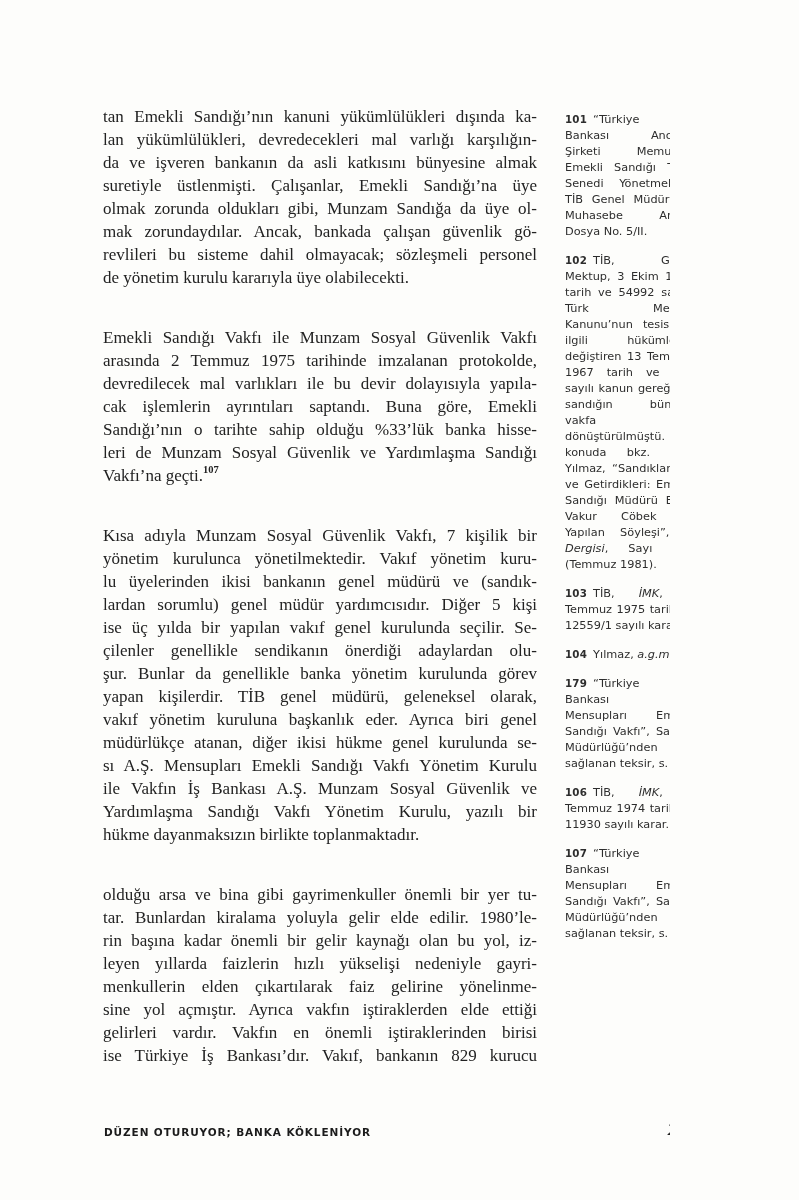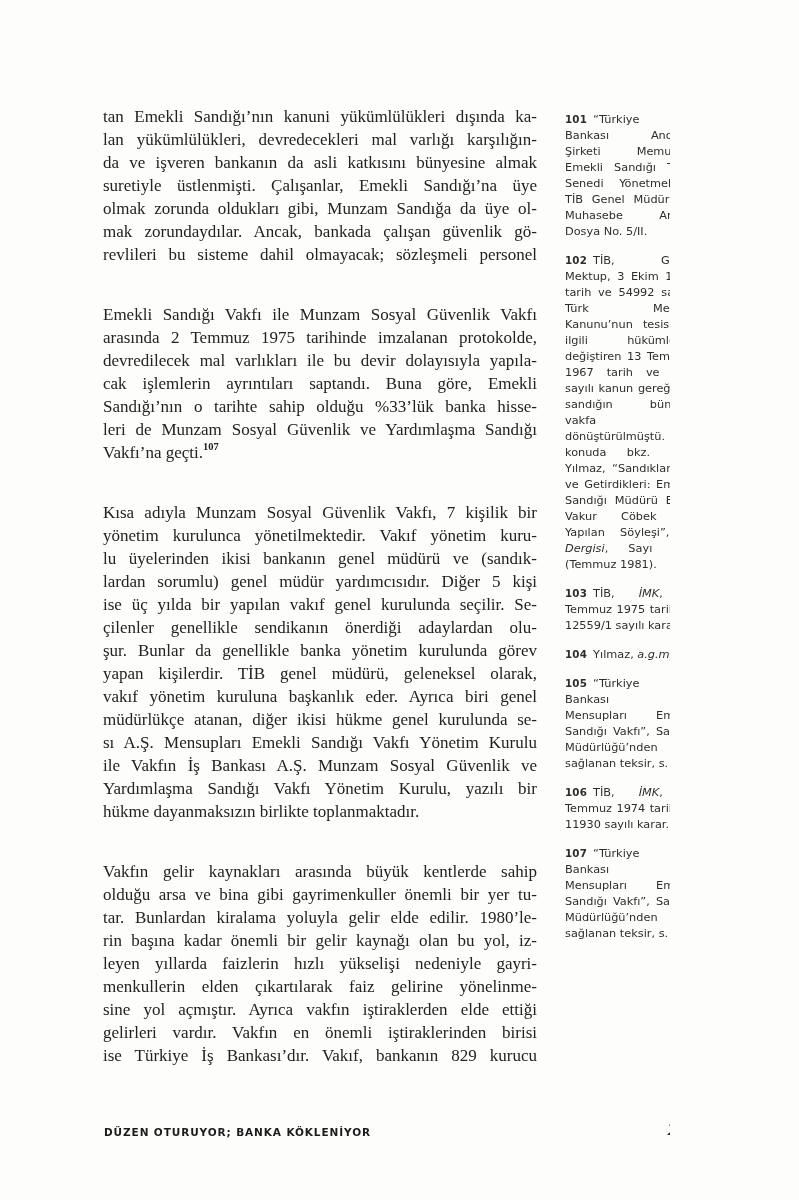--- a/index.html
+++ b/index.html
@@ -89,20 +89,21 @@
 
   <main class="body-col" id="body-col">
       <div class="para">
         <div class="line">tan Emekli Sandığı’nın kanuni yükümlülükleri dışında ka-</div>
         <div class="line">lan yükümlülükleri, devredecekleri mal varlığı karşılığın-</div>
         <div class="line">da ve işveren bankanın da asli katkısını bünyesine almak</div>
         <div class="line">suretiyle üstlenmişti. Çalışanlar, Emekli Sandığı’na üye</div>
         <div class="line">olmak zorunda oldukları gibi, Munzam Sandığa da üye ol-</div>
         <div class="line">mak zorundaydılar. Ancak, bankada çalışan güvenlik gö-</div>
         <div class="line">revlileri bu sisteme dahil olmayacak; sözleşmeli personel</div>
+        <div class="line endline">de yönetim kurulu kararıyla üye olabilecekti.</div>
       </div>
       <div class="para">
         <div class="line">Emekli Sandığı Vakfı ile Munzam Sosyal Güvenlik Vakfı</div>
         <div class="line">arasında 2 Temmuz 1975 tarihinde imzalanan protokolde,</div>
         <div class="line">devredilecek mal varlıkları ile bu devir dolayısıyla yapıla-</div>
         <div class="line">cak işlemlerin ayrıntıları saptandı. Buna göre, Emekli</div>
         <div class="line">Sandığı’nın o tarihte sahip olduğu %33’lük banka hisse-</div>
         <div class="line">leri de Munzam Sosyal Güvenlik ve Yardımlaşma Sandığı</div>
         <div class="line endline">Vakfı’na geçti.<sup class="fnref">107</sup></div>
       </div>
@@ -116,38 +117,37 @@
         <div class="line">şur. Bunlar da genellikle banka yönetim kurulunda görev</div>
         <div class="line">yapan kişilerdir. TİB genel müdürü, geleneksel olarak,</div>
         <div class="line">vakıf yönetim kuruluna başkanlık eder. Ayrıca biri genel</div>
         <div class="line">müdürlükçe atanan, diğer ikisi hükme genel kurulunda se-</div>
         <div class="line">sı A.Ş. Mensupları Emekli Sandığı Vakfı Yönetim Kurulu</div>
         <div class="line">ile Vakfın İş Bankası A.Ş. Munzam Sosyal Güvenlik ve</div>
         <div class="line">Yardımlaşma Sandığı Vakfı Yönetim Kurulu, yazılı bir</div>
         <div class="line endline">hükme dayanmaksızın birlikte toplanmaktadır.</div>
       </div>
       <div class="para">
-        <div class="line">Vakfın gelir kaynakları arasında büyük kentlerde sahip</div>
         <div class="line">olduğu arsa ve bina gibi gayrimenkuller önemli bir yer tu-</div>
         <div class="line">tar. Bunlardan kiralama yoluyla gelir elde edilir. 1980’le-</div>
         <div class="line">rin başına kadar önemli bir gelir kaynağı olan bu yol, iz-</div>
         <div class="line">leyen yıllarda faizlerin hızlı yükselişi nedeniyle gayri-</div>
         <div class="line">menkullerin elden çıkartılarak faiz gelirine yönelinme-</div>
         <div class="line">sine yol açmıştır. Ayrıca vakfın iştiraklerden elde ettiği</div>
         <div class="line">gelirleri vardır. Vakfın en önemli iştiraklerinden birisi</div>
         <div class="line">ise Türkiye İş Bankası’dır. Vakıf, bankanın 829 kurucu</div>
       </div>
     </main>
 
   <aside class="fn-col" id="fn-col">
       <div class="fn"><span class="num">101</span>“Türkiye İş Bankası Anonim Şirketi Memurları Emekli Sandığı Tesis Senedi Yönetmeliği”, TİB Genel Müdürlüğü Muhasebe Arşivi, Dosya No. 5/II.</div>
       <div class="fn"><span class="num">102</span>TİB, Genel Mektup, 3 Ekim 1969 tarih ve 54992 sayılı; Türk Medeni Kanunu’nun tesislerle ilgili hükümlerini değiştiren 13 Temmuz 1967 tarih ve 903 sayılı kanun gereğince sandığın bünyesi vakfa dönüştürülmüştü. Bu konuda bkz. Ayla Yılmaz, “Sandıklarımız ve Getirdikleri: Emekli Sandığı Müdürü Erkal Vakur Cöbek ile Yapılan Söyleşi”, <i>İş Dergisi</i>, Sayı 177 (Temmuz 1981).</div>
       <div class="fn"><span class="num">103</span>TİB, <i>İMK</i>, 1 Temmuz 1975 tarih ve 12559/1 sayılı karar.</div>
       <div class="fn"><span class="num">104</span>Yılmaz, <i>a.g.m.</i></div>
-      <div class="fn"><span class="num">105</span>“Türkiye İş Bankası A.Ş. Mensupları Emekli Sandığı Vakfı”, Sandık Müdürlüğü’nden sağlanan teksir, s. 11.</div>
+      <div class="fn"><span class="num">179</span>“Türkiye İş Bankası A.Ş. Mensupları Emekli Sandığı Vakfı”, Sandık Müdürlüğü’nden sağlanan teksir, s. 11.</div>
       <div class="fn"><span class="num">106</span>TİB, <i>İMK</i>, 3 Temmuz 1974 tarih ve 11930 sayılı karar.</div>
       <div class="fn"><span class="num">107</span>“Türkiye İş Bankası A.Ş. Mensupları Emekli Sandığı Vakfı”, Sandık Müdürlüğü’nden sağlanan teksir, s. 7.</div>
     </aside>
 
   <div class="footer-label">DÜZEN OTURUYOR; BANKA KÖKLENİYOR</div>
 
   <div class="page-num">225</div>
 
 </div>
 

